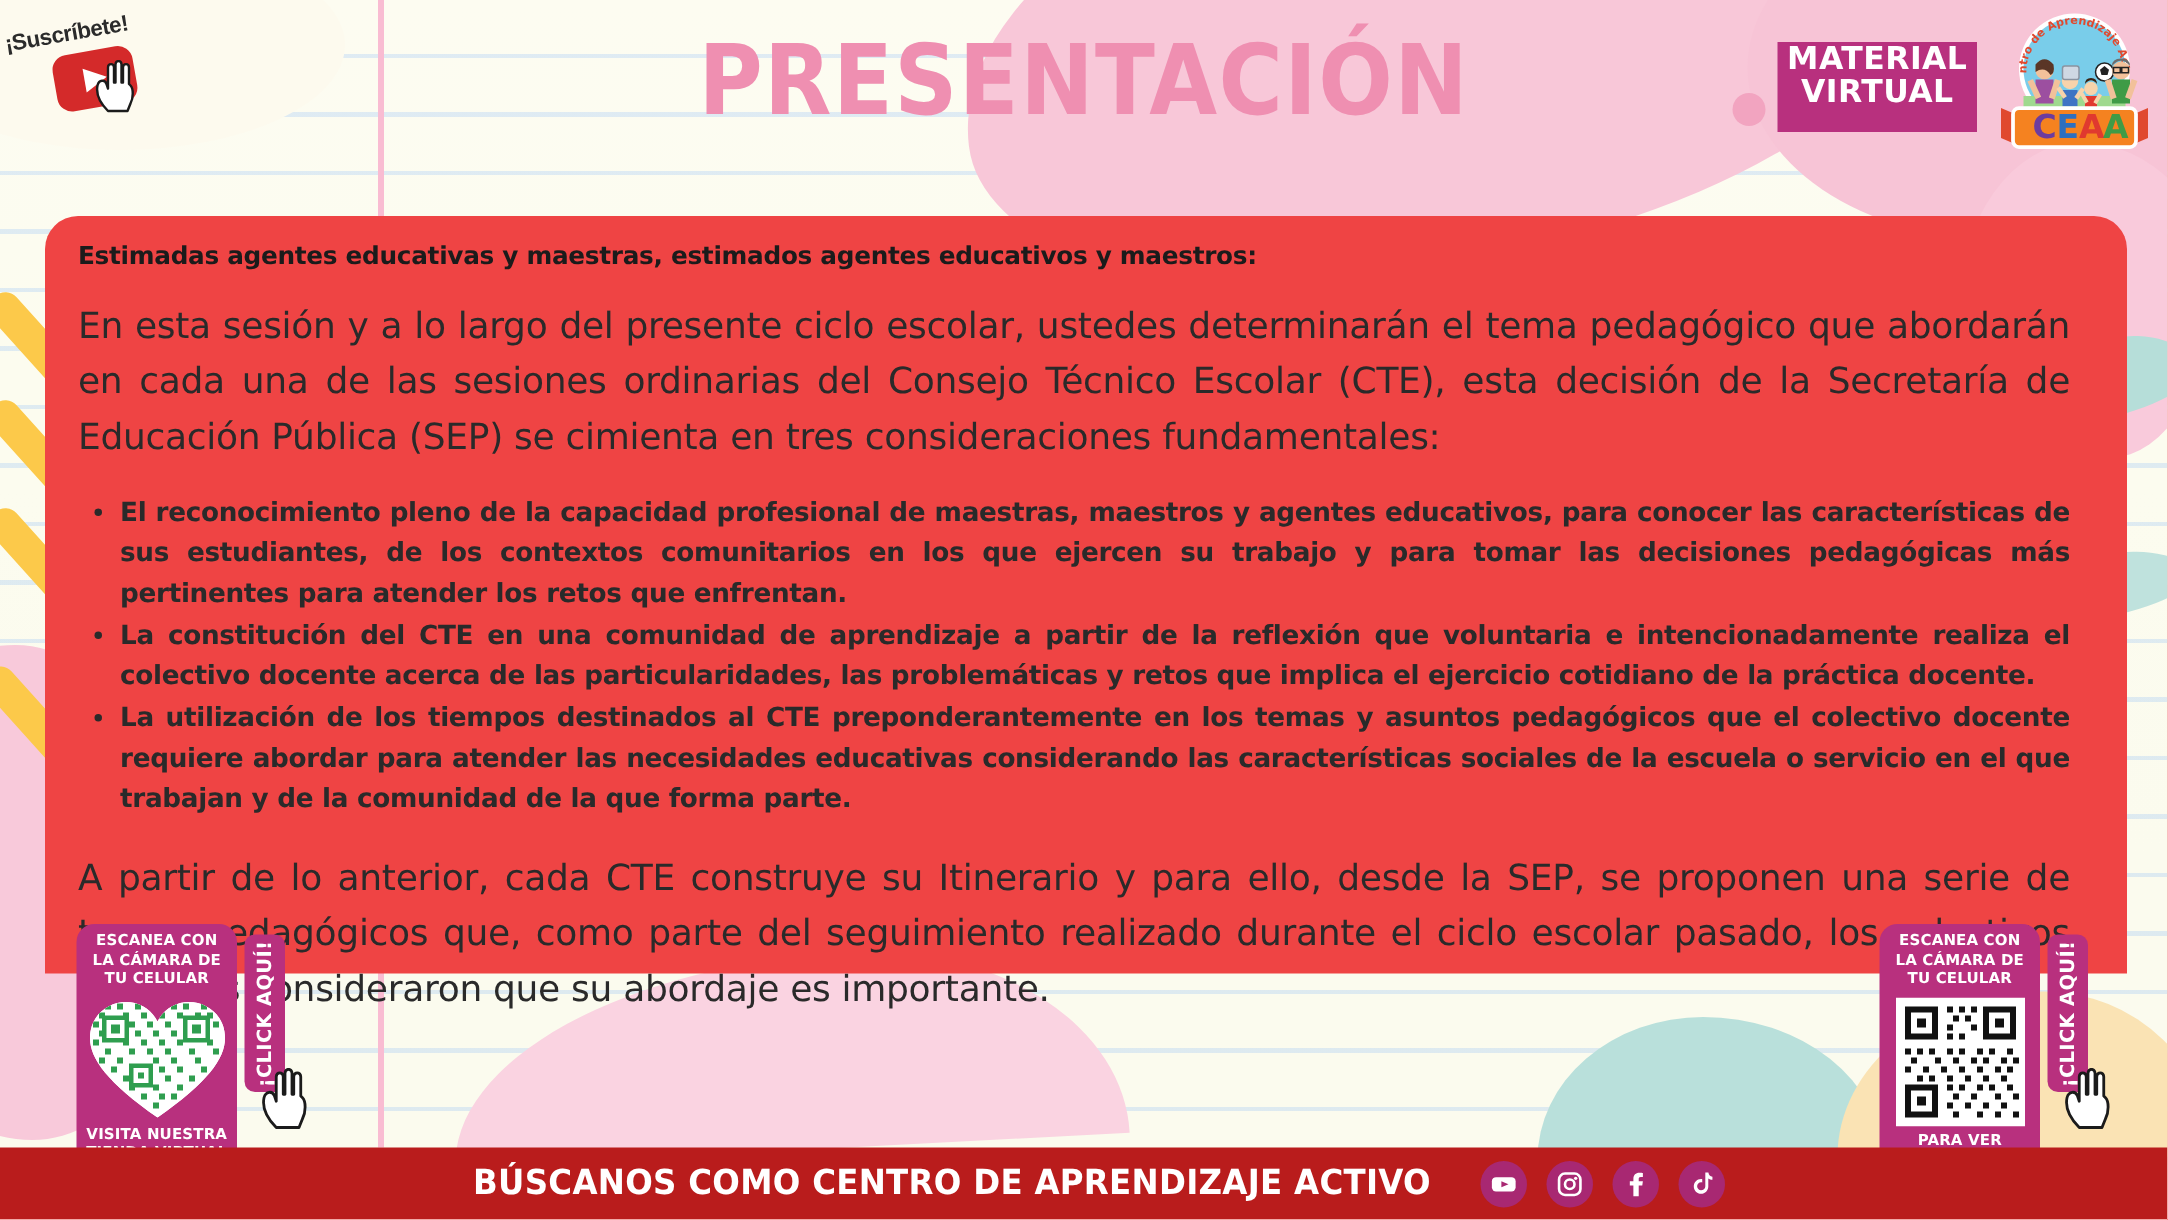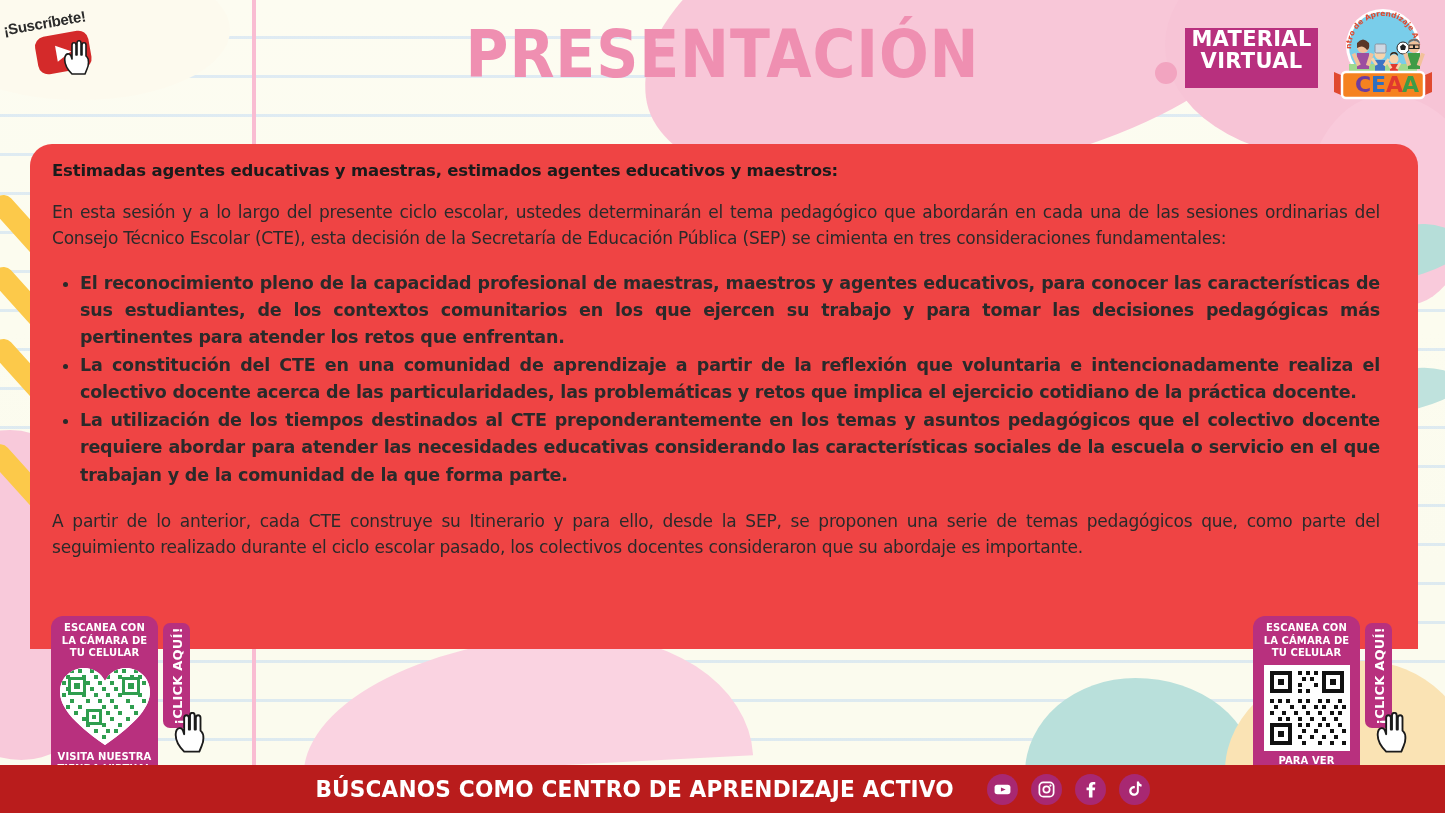--- a/index.html
+++ b/index.html
@@ -196,21 +196,21 @@
     margin-top: 40px;
   }
   .lead {
     font-family: "DejaVu Sans", sans-serif;
     font-size: 16.5px; font-weight: bold; color: #1b1b1b;
     letter-spacing: -.2px;
     margin: 3px 0 0 10px;
   }
   .para {
     font-family: "DejaVu Sans", sans-serif;
-    font-size: 17px; color: #2a2a2a;
+    font-size: 24px; color: #2a2a2a;
     text-align: justify;
     line-height: 1.55;
     margin: 19px 10px 0 10px;
     letter-spacing: -.2px;
   }
   ul.bullets {
     margin: 18px 10px 0 38px;
     padding: 0;
     font-weight: bold;
   }

